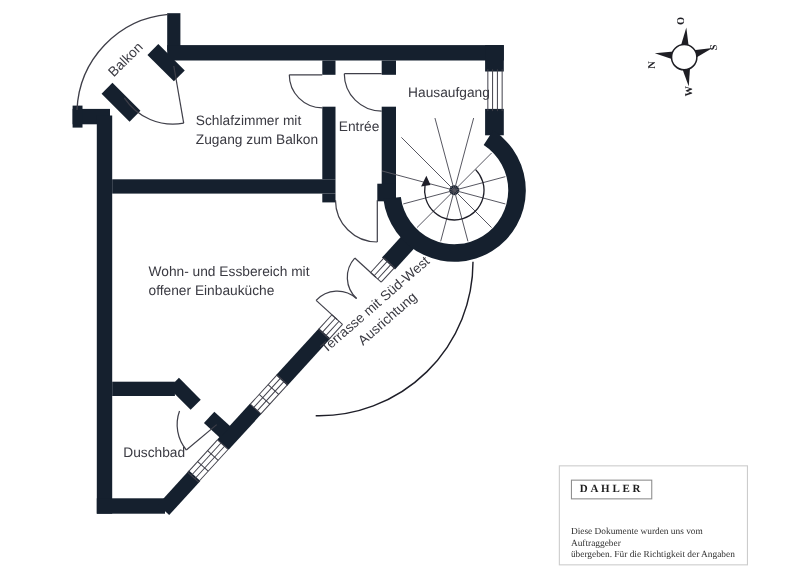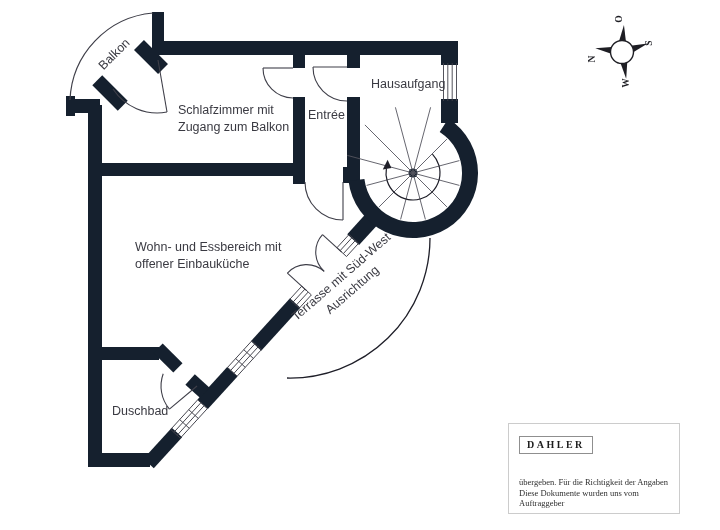--- a/index.html
+++ b/index.html
@@ -173,17 +173,17 @@
     <text class="compass-letter" transform="translate(-2 -33) rotate(-90)" text-anchor="middle" dominant-baseline="middle">O</text>
     <text class="compass-letter" transform="translate(28 -9) rotate(-90)" text-anchor="middle" dominant-baseline="middle">S</text>
     <text class="compass-letter" transform="translate(-29 7) rotate(-90)" text-anchor="middle" dominant-baseline="middle">N</text>
     <text class="compass-letter" transform="translate(5 31) rotate(-90)" text-anchor="middle" dominant-baseline="middle">W</text>
   </g>
 </svg>
 
   <div class="disclaimer">
     <div class="brand-box">DAHLER</div>
     <div class="disc-text">
+      <div>Diese Dokumente wurden uns vom Auftraggeber</div>
       <div>übergeben. Für die Richtigkeit der Angaben</div>
-      <div>Diese Dokumente wurden uns vom Auftraggeber</div>
     </div>
   </div>
 </div>
 
 </body></html>

